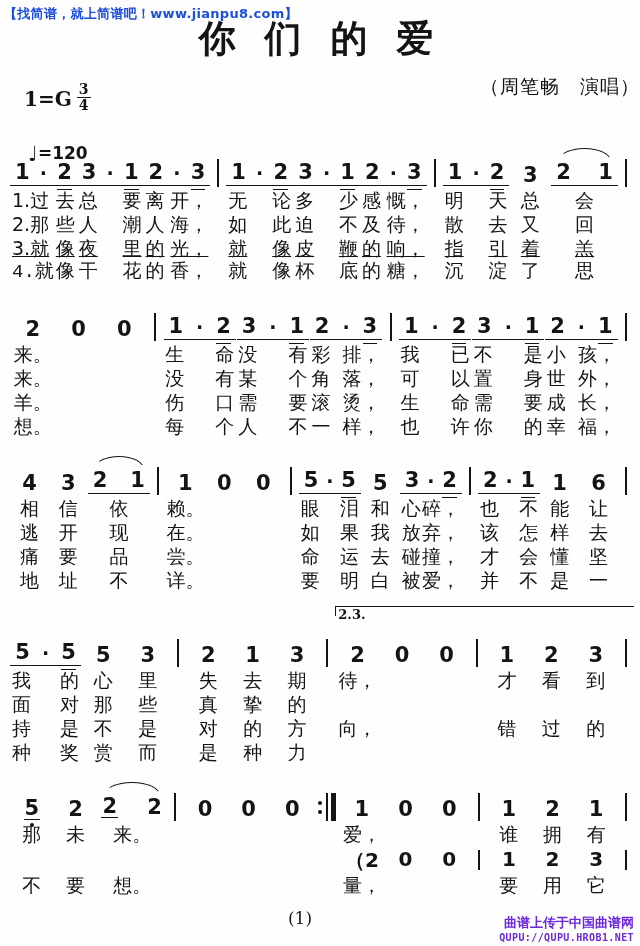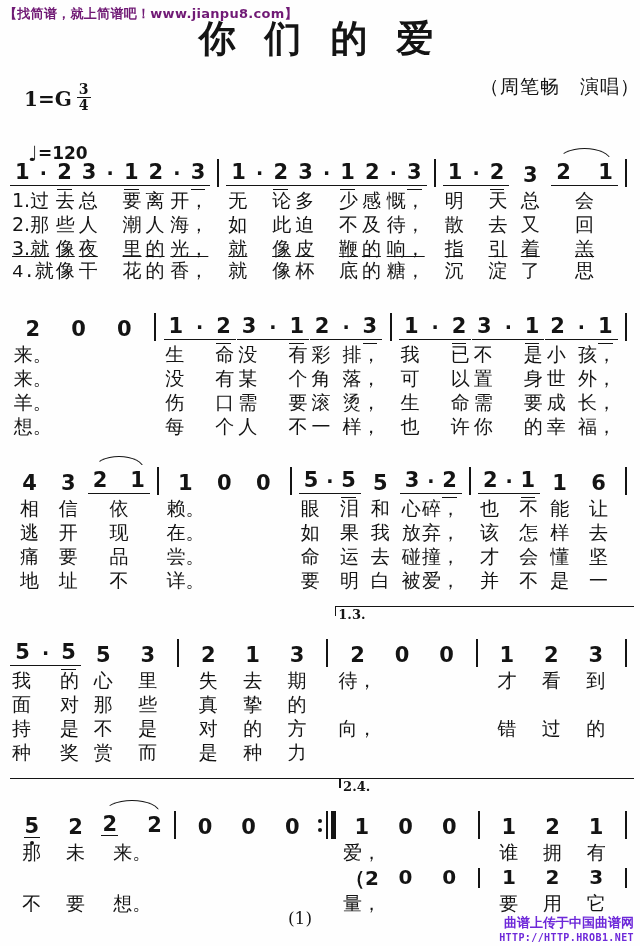--- a/index.html
+++ b/index.html
@@ -61,21 +61,21 @@
           font:400 17px "DejaVu Serif",serif;}
   .site{position:absolute;right:6px;bottom:3px;text-align:right;line-height:1.3;}
   .site .l1{font:700 13px "DejaVu Sans",sans-serif;display:block;}
   .site .l2{font:700 10px "DejaVu Sans Mono",monospace;letter-spacing:.4px;display:block;}
 </style>
 </head>
 <body>
 
 <div class="page">
   <div class="header">
-    <div class="promo" style="color: #701a75;">【找简谱，就上简谱吧！www.jianpu8.com】</div>
+    <div class="promo" style="color: #1d4ed8;">【找简谱，就上简谱吧！www.jianpu8.com】</div>
     <div class="title">你 们 的 爱</div>
     <div class="subtitle">（周笔畅　演唱）</div>
     <div class="keysig"><span>1=G</span><span class="frac"><span class="ft">3</span><span>4</span></span></div>
     <div class="tempo"><span class="qn">♩</span><span>=120</span></div>
   </div>
 
   <div id="score">
       <div class="system">
         <div class="nrow" style="grid-template-columns: 1.6fr 1.6fr 1.6fr 16px 1.6fr 1.6fr 1.6fr 16px 1.6fr 1fr 1.6fr 16px;">
           <div class="ncell">
@@ -658,21 +658,21 @@
         <div class="vrow" style="grid-template-columns: 1.6fr 1fr 1fr 16px 1fr 1fr 1fr 16px 1fr 1fr 1fr 16px 1fr 1fr 1fr 16px;">
           <div class="vcell"></div>
           <div class="vcell"></div>
           <div class="vcell"></div>
           <div class="vcell"></div>
           <div class="vcell"></div>
           <div class="vcell"></div>
           <div class="vcell"></div>
           <div class="vcell"></div>
           <div class="vcell vt vstart">
-            <span class="vlabel">1.3.</span>
+            <span class="vlabel">2.3.</span>
           </div>
           <div class="vcell vt"></div>
           <div class="vcell vt"></div>
           <div class="vcell vt"></div>
           <div class="vcell vt"></div>
           <div class="vcell vt"></div>
           <div class="vcell vt"></div>
           <div class="vcell vt"></div>
         </div>
         <div class="nrow" style="grid-template-columns: 1.6fr 1fr 1fr 16px 1fr 1fr 1fr 16px 1fr 1fr 1fr 16px 1fr 1fr 1fr 16px;">
@@ -808,40 +808,20 @@
           <div class="lcell"></div>
           <div class="lcell"></div>
           <div class="lcell"></div>
           <div class="lcell"></div>
           <div class="lcell"></div>
           <div class="lcell"></div>
           <div class="lcell"></div>
         </div>
       </div>
       <div class="system">
-        <div class="vrow" style="grid-template-columns: 1fr 1fr 1.6fr 16px 1fr 1fr 1fr 26px 1fr 1fr 1fr 16px 1fr 1fr 1fr 16px;">
-          <div class="vcell vt"></div>
-          <div class="vcell vt"></div>
-          <div class="vcell vt"></div>
-          <div class="vcell vt"></div>
-          <div class="vcell vt"></div>
-          <div class="vcell vt"></div>
-          <div class="vcell vt"></div>
-          <div class="vcell vt vend"></div>
-          <div class="vcell vt vstart">
-            <span class="vlabel">2.4.</span>
-          </div>
-          <div class="vcell vt"></div>
-          <div class="vcell vt"></div>
-          <div class="vcell vt"></div>
-          <div class="vcell vt"></div>
-          <div class="vcell vt"></div>
-          <div class="vcell vt"></div>
-          <div class="vcell vt"></div>
-        </div>
         <div class="nrow" style="grid-template-columns: 1fr 1fr 1.6fr 16px 1fr 1fr 1fr 26px 1fr 1fr 1fr 16px 1fr 1fr 1fr 16px;">
           <div class="ncell">
             <span class="d u1 low">5</span>
           </div>
           <div class="ncell">
             <span class="d">2</span>
           </div>
           <div class="ncell">
             <div class="grp slur">
               <span class="d u1">2</span>
@@ -952,15 +932,15 @@
           <div class="lcell">用</div>
           <div class="lcell">它</div>
           <div class="lcell"></div>
         </div>
       </div>
     </div>
 
   <div class="pageno">(1)</div>
   <div class="site" style="color: #6d28d9;">
     <span class="l1">曲谱上传于中国曲谱网</span>
-    <span class="l2">HTTP://HTTP.HROB1.NET</span>
+    <span class="l2">QUPU://QUPU.HROB1.NET</span>
   </div>
 </div>
 
 </body></html>

